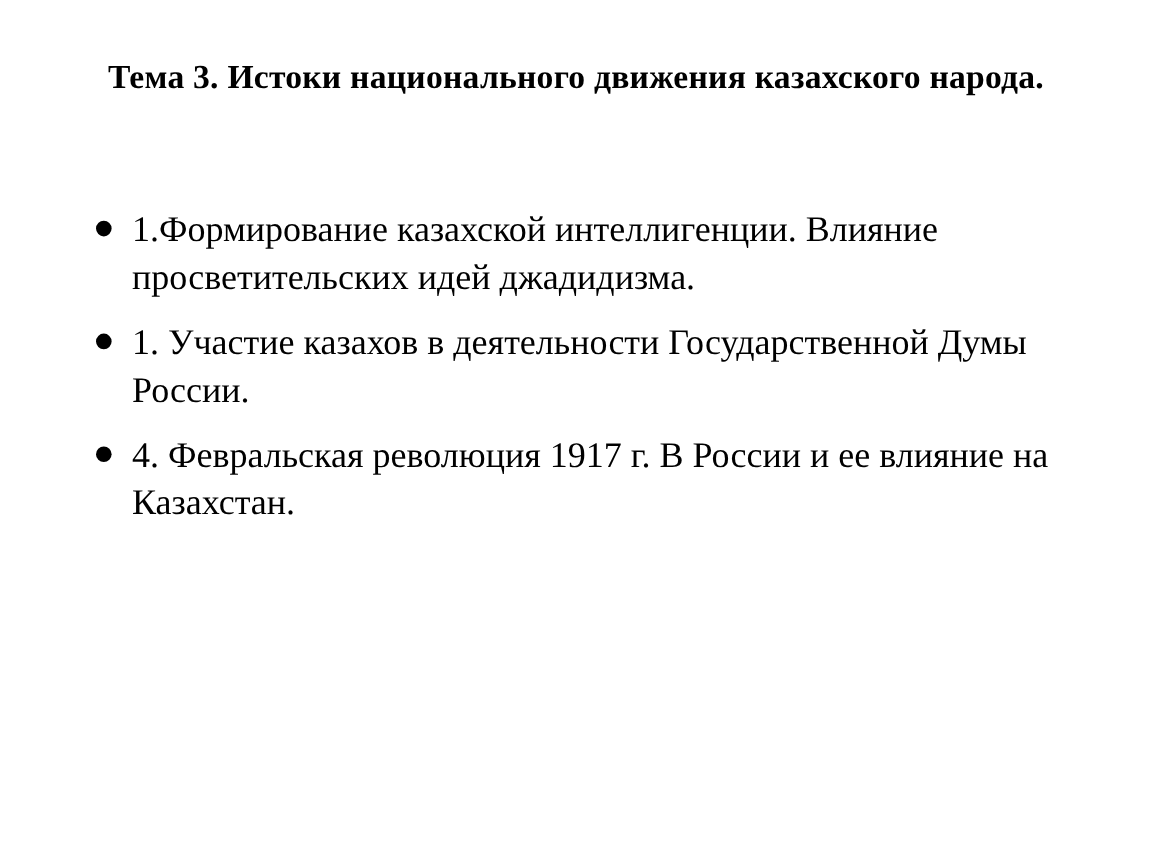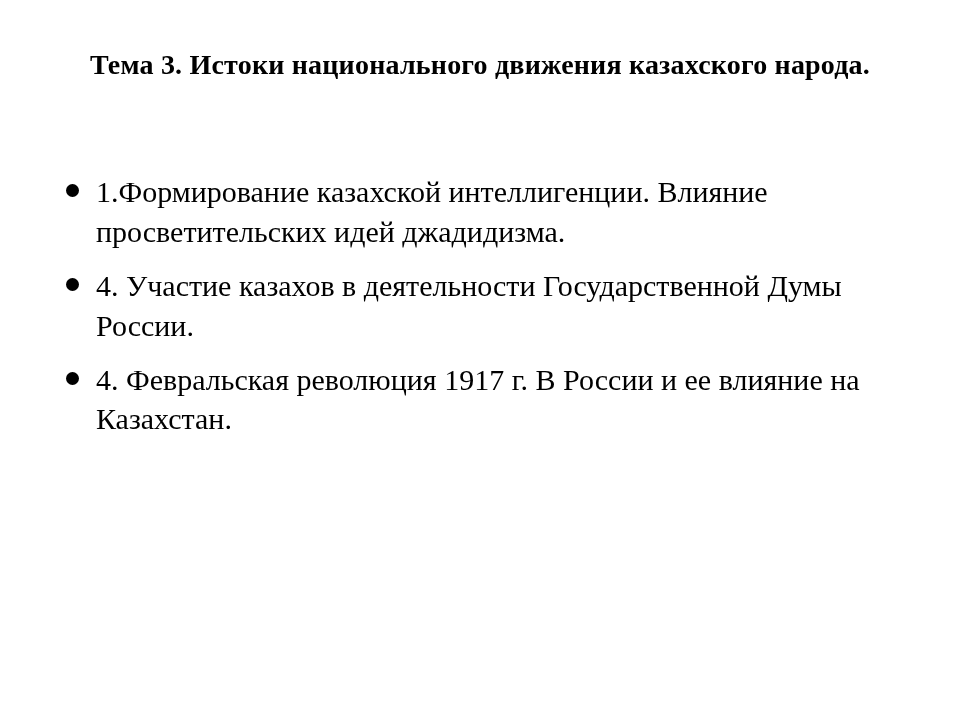--- a/index.html
+++ b/index.html
@@ -28,21 +28,21 @@
     text-align: center;
     font-family: "Liberation Serif", serif;
     font-weight: bold;
     font-size: 28px;
     line-height: 1.33;
     color: #000000;
     letter-spacing: 0.2px;
   }
   .bullet-list {
     position: absolute;
-    left: 60px;
+    left: 74px;
     top: 172px;
     width: 860px;
     list-style: none;
     margin: 0;
     padding: 0;
   }
   .bullet-item {
     position: relative;
     padding-left: 36px;
     margin-bottom: 14px;
@@ -75,21 +75,21 @@
 
   <div class="slide-title">Тема 3.  Истоки национального движения казахского народа.</div>
 
   <ul class="bullet-list">
     <li class="bullet-item">
       <span class="bullet-dot"></span>
       <span class="bullet-text">1.Формирование казахской интеллигенции. Влияние просветительских идей джадидизма.</span>
     </li>
     <li class="bullet-item">
       <span class="bullet-dot"></span>
-      <span class="bullet-text">4. Участие казахов в деятельности Государственной Думы России.</span>
+      <span class="bullet-text">1. Участие казахов в деятельности Государственной Думы России.</span>
     </li>
     <li class="bullet-item">
       <span class="bullet-dot"></span>
       <span class="bullet-text">4.  Февральская революция 1917 г. В России и ее влияние на Казахстан.</span>
     </li>
   </ul>
 
 </div>
 
 </body></html>

